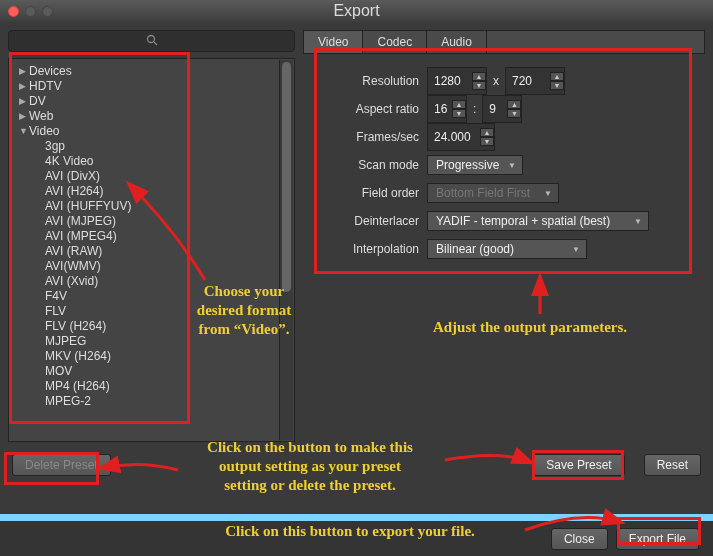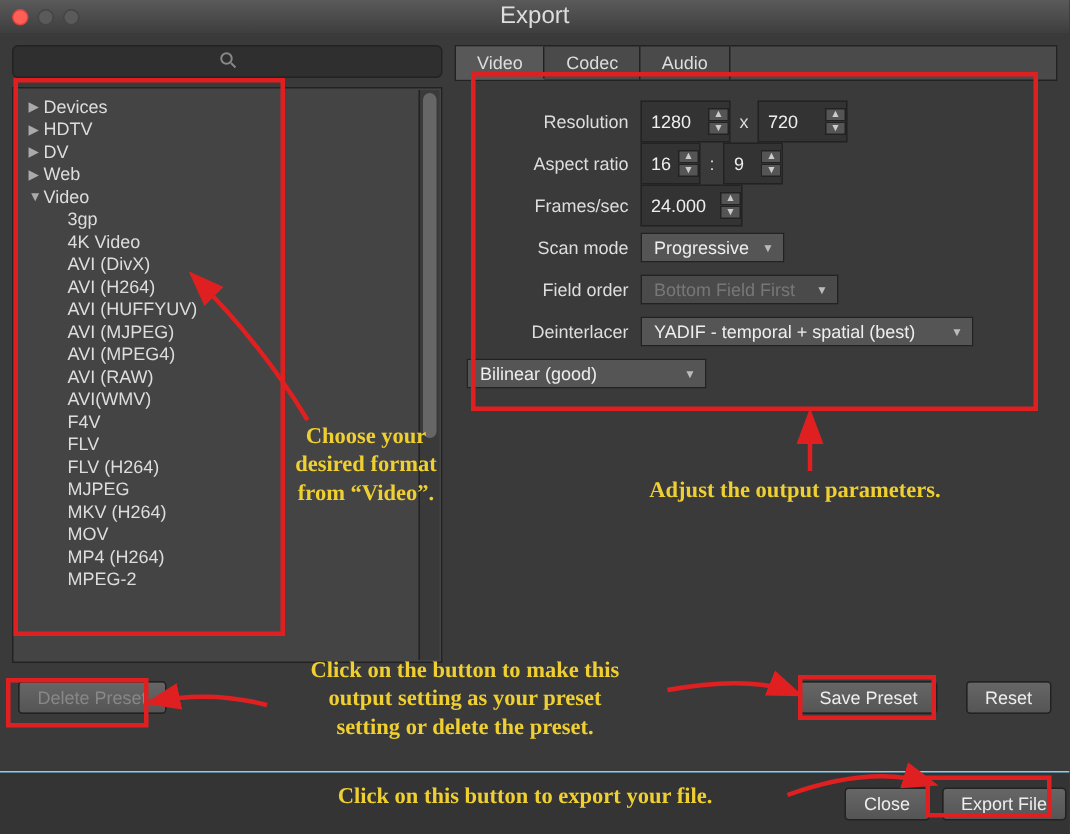--- a/index.html
+++ b/index.html
@@ -39,21 +39,21 @@
   .spinners .sp { height:9px; background:#555; border:1px solid #222; font-size:7px; line-height:7px; text-align:center; color:#ccc; cursor:pointer; }
   .sep { padding:0 6px; color:#ddd; }
   .dropdown { display:flex; align-items:center; background:#555; border:1px solid #222; height:20px; padding:0 6px 0 8px; color:#eee; gap:8px; cursor:pointer; }
   .dropdown.disabled { background:#4a4a4a; color:#777; }
   .dropdown .dd-arrow { font-size:8px; color:#bbb; margin-left:auto; }
 
   .preset-bar { display:flex; padding:4px 12px 12px 12px; align-items:flex-start;gap:11px; }
   .btn { background:linear-gradient(#666,#555); border:1px solid #222; color:#eee; height:22px; padding:0 12px; border-radius:3px; font-size:12px; cursor:pointer; display:inline-flex; align-items:center; }
   .btn.disabled { color:#888; }
 
-  .footer { background:#343434; border-top:1px solid #7dd3fc; height:42px; display:flex; align-items:center; justify-content:flex-end; padding:0 2px; gap:8px; position:absolute; bottom:0; left:0; right:0; }
+  .footer { background:#343434; border-top:7px solid #7dd3fc; height:42px; display:flex; align-items:center; justify-content:flex-end; padding:0 14px; gap:8px; position:absolute; bottom:0; left:0; right:0; }
 
   
   .ann { position:absolute; pointer-events:none; }
   .ann .box { position:absolute; border:3px solid #e02020; }
   .ann .txt { position:absolute; color:#f0d030; font-family: Georgia, "Times New Roman", serif; font-weight:bold; font-size:15px; text-align:center; line-height:1.25; }
   .ann svg { position:absolute; overflow:visible; }
 
   .scrollbar-track { position:absolute; right:1px; top:1px; bottom:1px; width:14px; background:#3a3a3a; border-left:1px solid #222; }
   .scrollbar-thumb { position:absolute; left:2px; right:2px; top:2px; height:230px; background:#666; border-radius:6px; }
 </style>
@@ -104,20 +104,21 @@
           </div>
           <div class="tree-row child">3gp</div>
           <div class="tree-row child">4K Video</div>
           <div class="tree-row child">AVI (DivX)</div>
           <div class="tree-row child">AVI (H264)</div>
           <div class="tree-row child">AVI (HUFFYUV)</div>
           <div class="tree-row child">AVI (MJPEG)</div>
           <div class="tree-row child">AVI (MPEG4)</div>
           <div class="tree-row child">AVI (RAW)</div>
           <div class="tree-row child">AVI(WMV)</div>
+          <div class="tree-row child">AVI (Xvid)</div>
           <div class="tree-row child">F4V</div>
           <div class="tree-row child">FLV</div>
           <div class="tree-row child">FLV (H264)</div>
           <div class="tree-row child">MJPEG</div>
           <div class="tree-row child">MKV (H264)</div>
           <div class="tree-row child">MOV</div>
           <div class="tree-row child">MP4 (H264)</div>
           <div class="tree-row child">MPEG-2</div>
         </div>
       <div class="scrollbar-track">
@@ -202,20 +203,21 @@
 
       <div class="form-row">
         <div class="form-label">Deinterlacer</div>
         <div class="dropdown" style="width:222px">
           <span>YADIF - temporal + spatial (best)</span>
           <span class="dd-arrow">▼</span>
         </div>
       </div>
 
       <div class="form-row">
+        <div class="form-label">Interpolation</div>
         <div class="dropdown" style="width:160px">
           <span>Bilinear (good)</span>
           <span class="dd-arrow">▼</span>
         </div>
       </div>
 
     </div>
   </div>
 </div>
 

